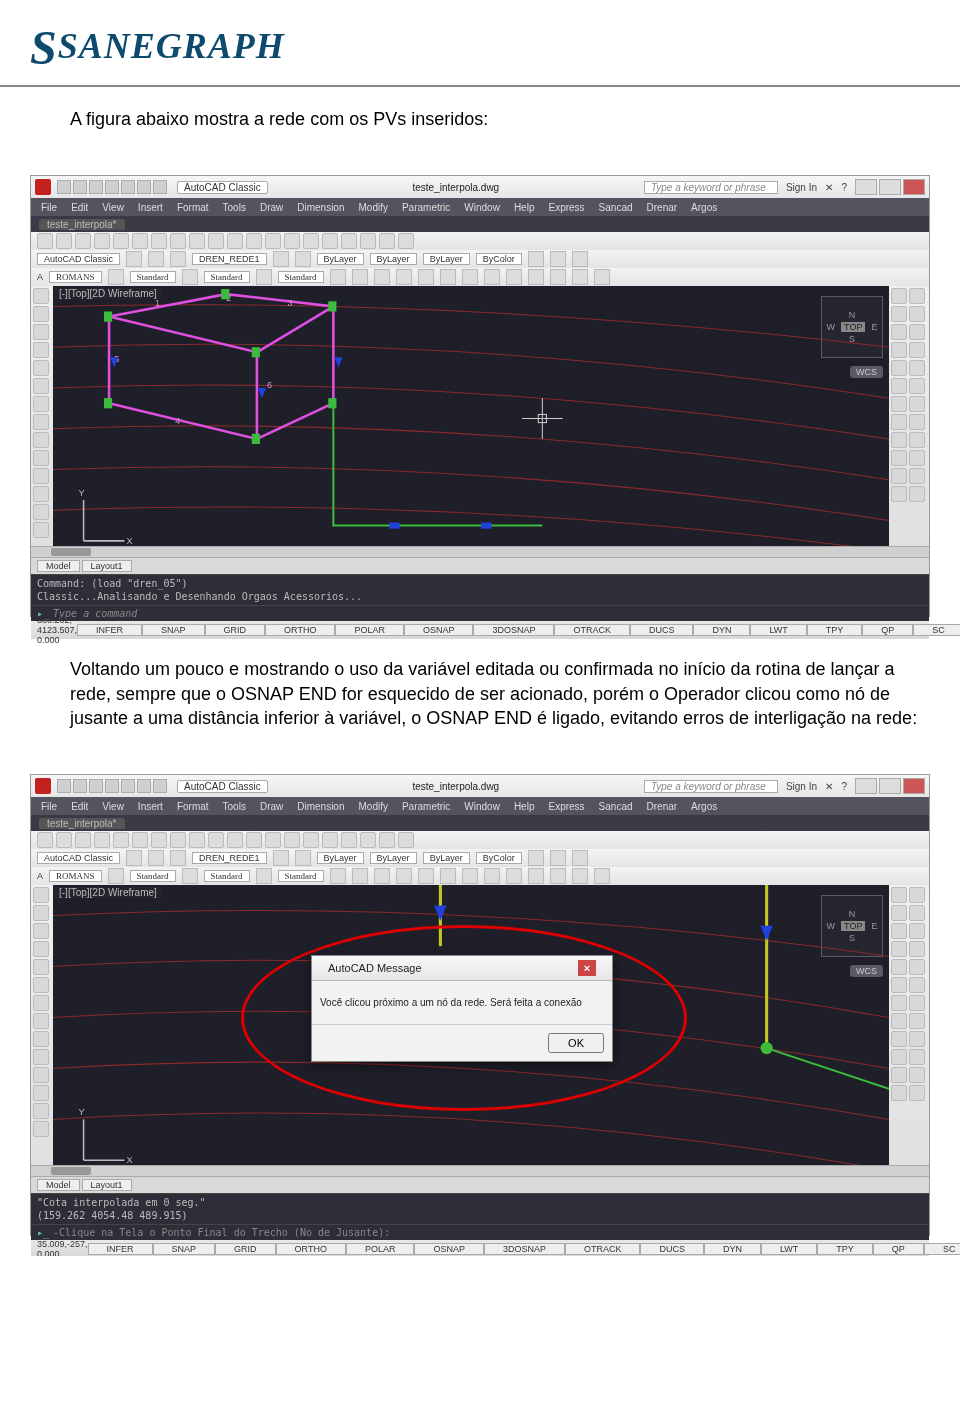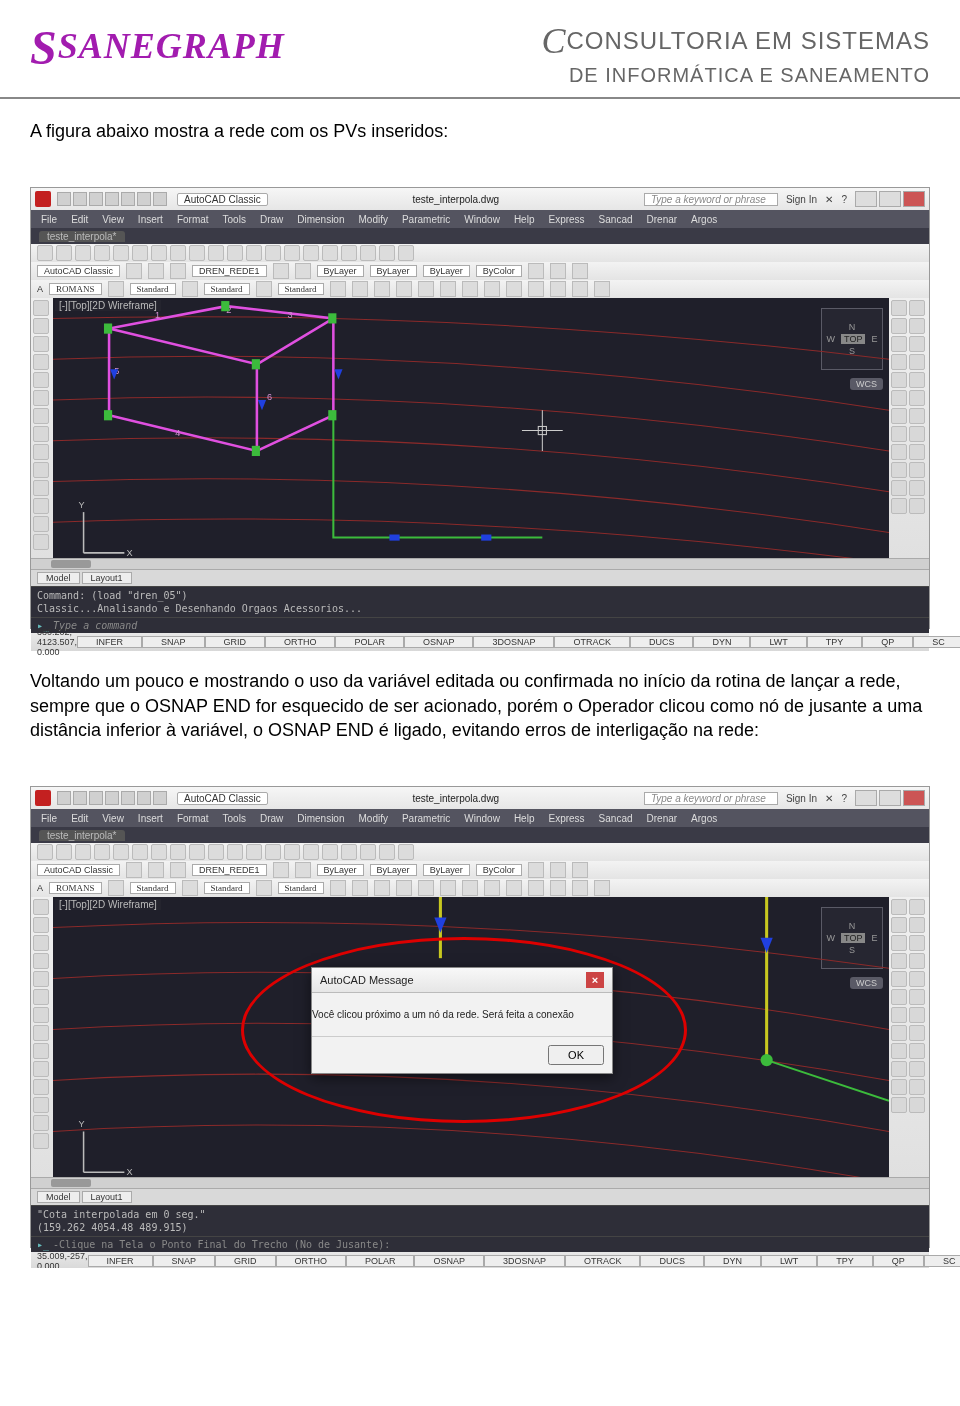--- a/index.html
+++ b/index.html
@@ -15,21 +15,21 @@
     justify-content: space-between;
     align-items: flex-start;
     padding: 20px 30px 10px 30px;
     border-bottom: 2px solid #888;
   }
   .logo-left {
     font-family: Georgia, "Times New Roman", serif;
     font-size: 36px;
     font-style: italic;
     font-weight: bold;
-    color: #a21caf;
+    color: #0c4a6e;
     letter-spacing: 1px;
     text-align: right;
   }
   .logo-left .big {
     font-size: 48px;
     vertical-align: -6px;
   }
   .logo-right {
     text-align: right;
     font-family: "Trebuchet MS", Arial, sans-serif;
@@ -47,20 +47,21 @@
     vertical-align: -4px;
   }
   .logo-right .l2 {
     font-size: 20px;
     letter-spacing: 1px;
   }
   .content {
     padding: 20px 30px;
     font-size: 18px;
     line-height: 1.35;
+    margin-left: 40px;
   }
   .content p {
     margin: 0 0 14px 0;
   }
   .screenshot {
     margin: 10px 30px 20px 30px;
     border: 1px solid #999;
     background: #2a2a36;
     position: relative;
     font-family: "Segoe UI", Tahoma, sans-serif;
@@ -237,51 +238,47 @@
   }
   
   .dialog {
     position:absolute;left:280px;top:70px;width:300px;
     background:#f2f2f2;border:1px solid #888;
     box-shadow:0 4px 12px rgba(0,0,0,.5);
     font-size:11px;color:#222;
   }
   .dialog .dlg-title {
     background:linear-gradient(#f8f8f8,#e6e6e6);
-    padding:4px 8px;display:flex;justify-content:space-between;
+    padding:4px 16px;display:flex;justify-content:space-between;
     align-items:center;border-bottom:1px solid #bbb;
   }
   .dialog .dlg-title .x {
     background:#c44;color:#fff;width:18px;height:16px;
     text-align:center;line-height:16px;font-weight:bold;
   }
   .dialog .dlg-body {
-    padding:16px 0;font-size:10px;
+    padding:16px 8px;font-size:10px;
   }
   .dialog .dlg-btns {
     padding:8px;text-align:right;border-top:1px solid #ccc;
   }
   .dialog .dlg-btns button {
     padding:2px 18px;font-size:11px;
   }
   .red-ellipse {
     position:absolute;left:210px;top:40px;width:440px;height:180px;
     border:3px solid #d00;border-radius:50%;pointer-events:none;
   }
 </style>
 </head>
 <body>
 
 <div class="header">
   <div class="logo-left">
     <span class="big">S</span><span>SANEGRAPH</span>
-  </div>
-  <div class="logo-right">
-    <div class="l1"><span class="big">C</span><span>CONSULTORIA EM SISTEMAS</span></div>
-    <div class="l2">DE INFORMÁTICA E SANEAMENTO</div>
   </div>
 </div>
 
 <div class="content">
   <p>A figura abaixo mostra a rede com os PVs inseridos:</p>
 </div>
 
 <div class="screenshot shot1">
 
   <div class="titlebar">

